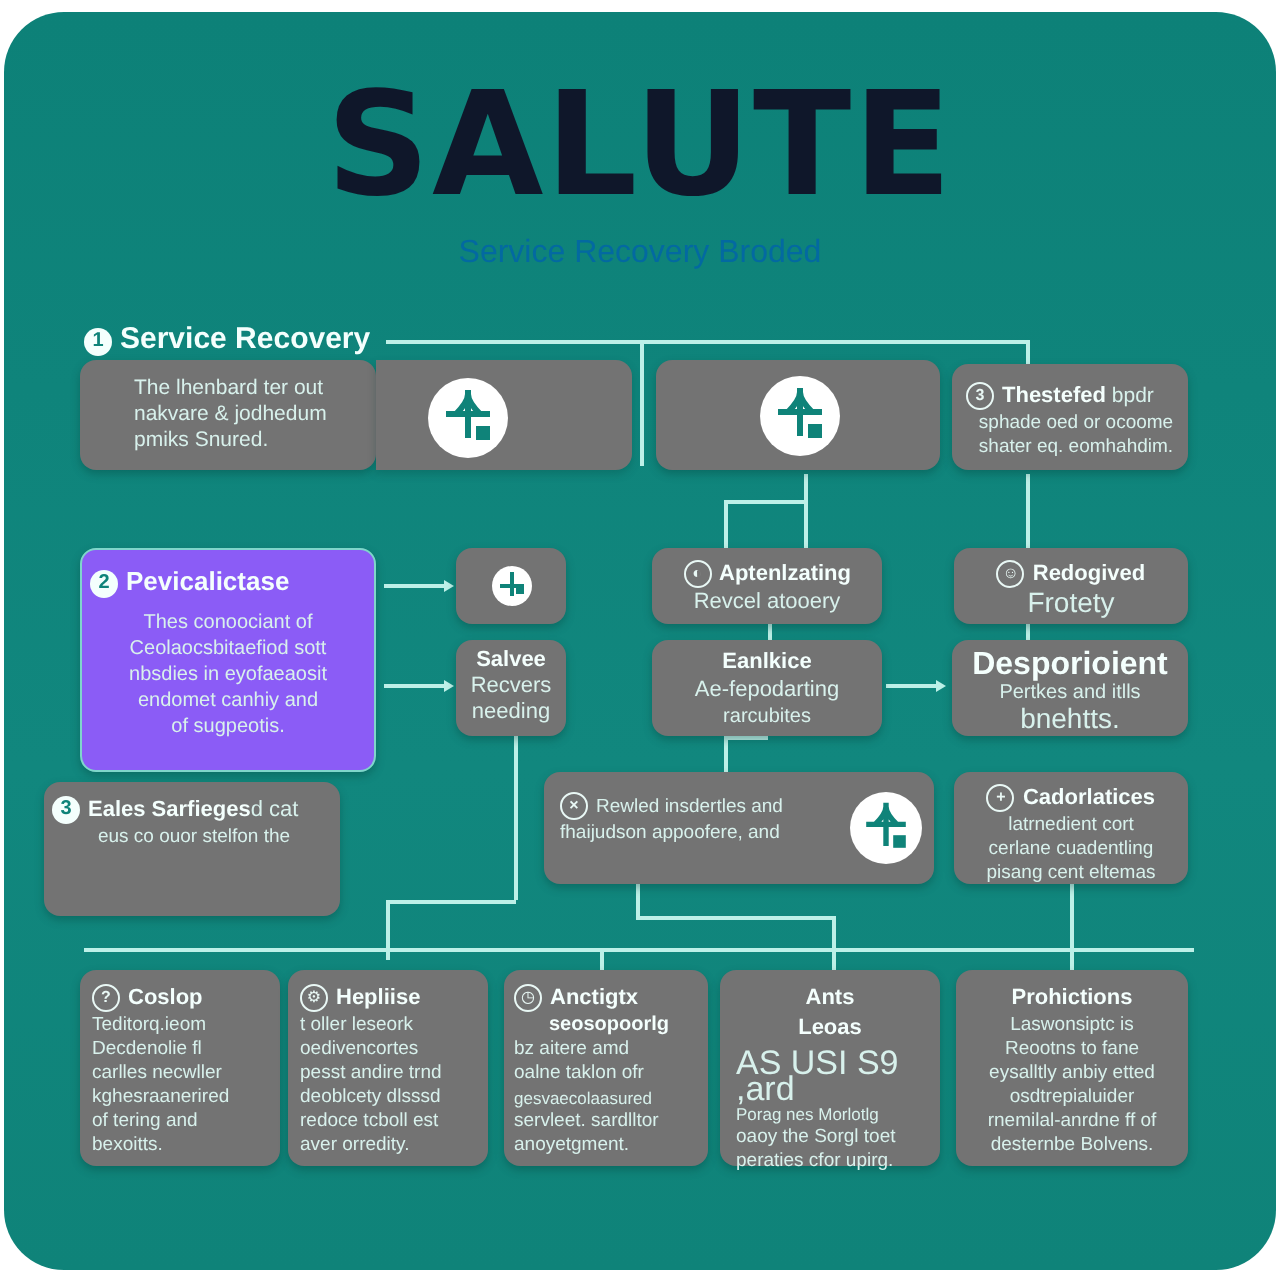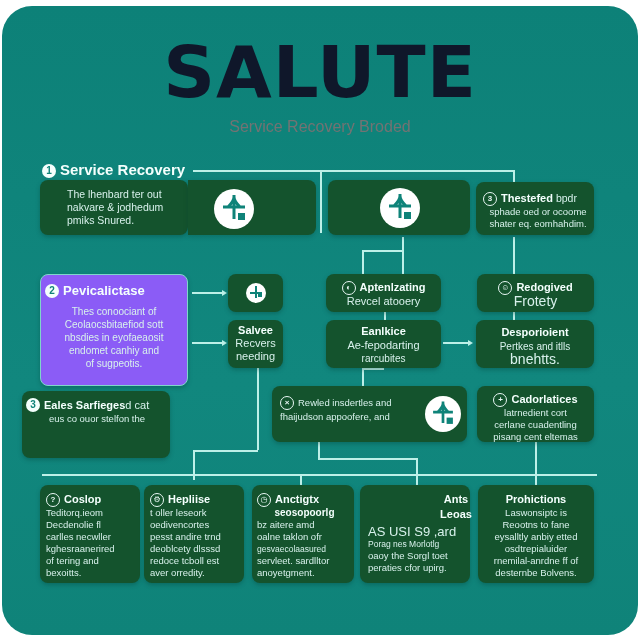--- a/index.html
+++ b/index.html
@@ -10,24 +10,24 @@
       background: linear-gradient(180deg, #0d8178 0%, #11877e 60%, #0f8379 100%);
       overflow: hidden;
     }
     .title {
       position: absolute; left: 0; width: 640px; top: 32px; text-align: center;
       color: #0f172a; font-weight: 700; font-size: 72px; letter-spacing: 1px; line-height: 80px;
       font-family: "DejaVu Sans", sans-serif;
     }
     .subtitle {
       position: absolute; left: 0; width: 640px; top: 117px; text-align: center;
-      color: #737373; font-size: 16px; line-height: 20px;
+      color: #0369a1; font-size: 16px; line-height: 20px;
     }
     .box {
-      position: absolute; background: #14532d; border-radius: 8px;
+      position: absolute; background: #737373; border-radius: 8px;
       box-shadow: 0 2px 4px rgba(0,60,55,0.35);
       color: #e9f8f5; font-size: 10.5px; line-height: 13px;
     }
     .box.outlined { border: 1.5px solid #7fd6cb; background: #8b5cf6; }
     .box .head { font-weight: 700; font-size: 12px; color: #f4fffd; line-height: 15px; }
     .box .body { color: #d8f1ec; }
     .center { text-align: center; }
     .badge {
       display: inline-block; width: 14px; height: 14px; border-radius: 50%;
       background: #f4fffd; color: #0f8379; font-size: 10px; font-weight: 700;
@@ -179,21 +179,21 @@
 <div class="box center" style="left:326px;top:320px;width:115px;height:48px;">
   <div style="position:absolute;left:0;top:4px;width:115px;">
     <div class="head" style="font-size:11px;">Eanlkice</div>
     <div class="body" style="font-size:11px;">Ae-fepodarting</div>
     <div class="body" style="font-size:10px;">rarcubites</div>
   </div>
 </div>
 
 <div class="box center" style="left:476px;top:320px;width:118px;height:48px;">
   <div style="position:absolute;left:0;top:5px;width:118px;">
-    <div class="head" style="font-size:11px;">Desporioient</div>
+    <div class="head" style="font-size:16px;">Desporioient</div>
     <div class="body" style="font-size:10px;">Pertkes and itlls</div>
     <div class="body" style="font-size:14px;">bnehtts.</div>
   </div>
 </div>
 
 <div class="box" style="left:22px;top:391px;width:148px;height:67px;">
   <div style="position:absolute;left:4px;top:7px;width:142px;">
     <span class="badge">3</span><span class="head" style="font-size:11px;">Eales Sarfieges</span><span class="body" style="font-size:11px;">d cat</span>
     <div class="body center" style="font-size:9.5px;line-height:12px;">eus co ouor stelfon the</div>
   </div>
@@ -251,26 +251,26 @@
     <div class="head center" style="font-size:10px;line-height:12px;">seosopoorlg</div>
     <div class="body">bz aitere amd</div>
     <div class="body">oalne taklon ofr</div>
     <div class="body" style="font-size:8.5px;">gesvaecolaasured</div>
     <div class="body">servleet. sardlltor</div>
     <div class="body">anoyetgment.</div>
   </div>
 </div>
 
 <div class="box" style="left:360px;top:485px;width:110px;height:98px;">
-  <div class="center" style="position:absolute;left:0;top:7px;width:110px;font-size:9.5px;line-height:12px;margin-left:41px;">
+  <div class="center" style="position:absolute;left:0;top:7px;width:110px;font-size:9.5px;line-height:12px;">
     <div class="head" style="font-size:11px;">Ants</div>
     <div class="head" style="font-size:11px;">Leoas</div>
   </div>
   <div style="position:absolute;left:8px;top:40px;width:100px;font-size:9.5px;line-height:12px;">
-    <div class="body" style="font-size:13px;line-height:13px;">AS USI S9 ,ard</div>
+    <div class="body" style="font-size:17px;line-height:13px;">AS USI S9 ,ard</div>
     <div class="body" style="font-size:8.5px;">Porag nes Morlotlg</div>
     <div class="body">oaoy the Sorgl toet</div>
     <div class="body">peraties cfor upirg.</div>
   </div>
 </div>
 
 <div class="box" style="left:478px;top:485px;width:116px;height:98px;">
   <div class="center" style="position:absolute;left:0;top:7px;width:116px;font-size:9.5px;line-height:12px;">
     <div class="head" style="font-size:11px;">Prohictions</div>
     <div class="body">Laswonsiptc is</div>

